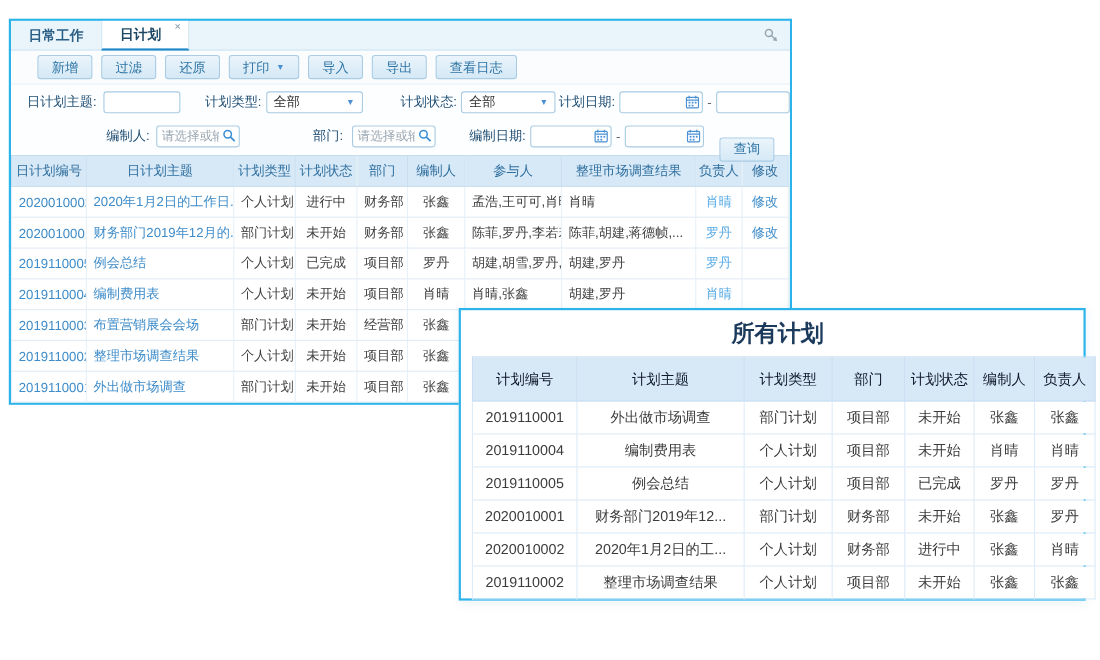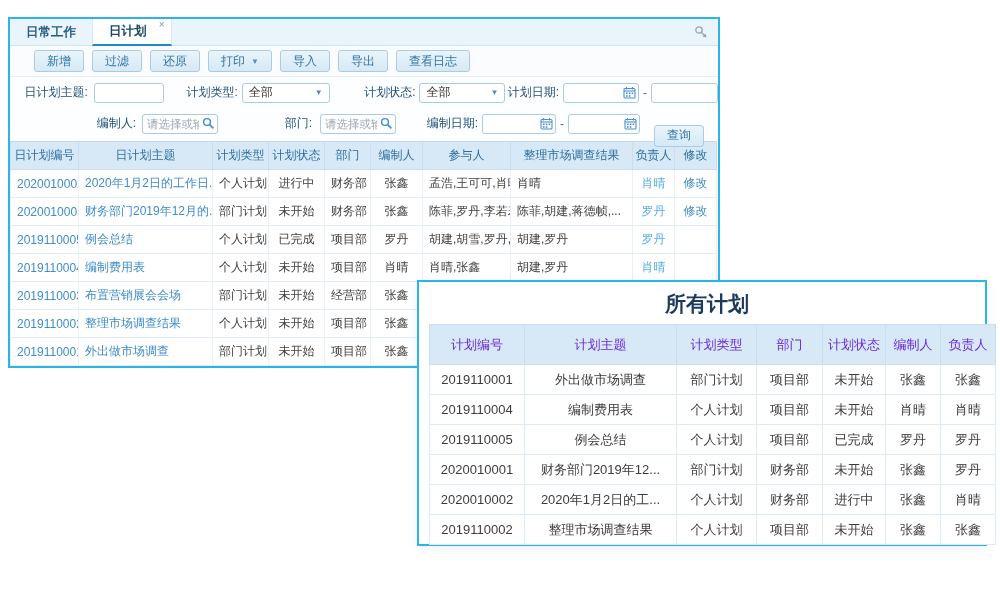--- a/index.html
+++ b/index.html
@@ -89,21 +89,21 @@
     background:#ffffff; border:2px solid #2BB3EA; z-index:5;
     box-shadow:0 2px 10px rgba(40,120,180,0.10);
     padding-left:10px;
   }
   .overlay-title{
     height:42px; line-height:44px; text-align:center;
     font-size:21px; font-weight:bold; color:#1B3A5C;
   }
   table.rgrid{ border-collapse:collapse; table-layout:fixed; width:566px; font-size:13px; }
   table.rgrid th{
-    height:40px; background:#D7E9F7; color:#6d28d9; font-weight:normal;
+    height:40px; background:#D7E9F7; color:#0f172a; font-weight:normal;
     border:1px solid #C9DEF2; text-align:center; line-height:16px; padding:0 2px;
   }
   table.rgrid td{
     height:30px; border:1px solid #DCEBF7; color:#3C3C3C; text-align:center;
     overflow:hidden; white-space:nowrap; padding:0 4px; background:#fff;
   }
 </style>
 </head>
 <body>
 

